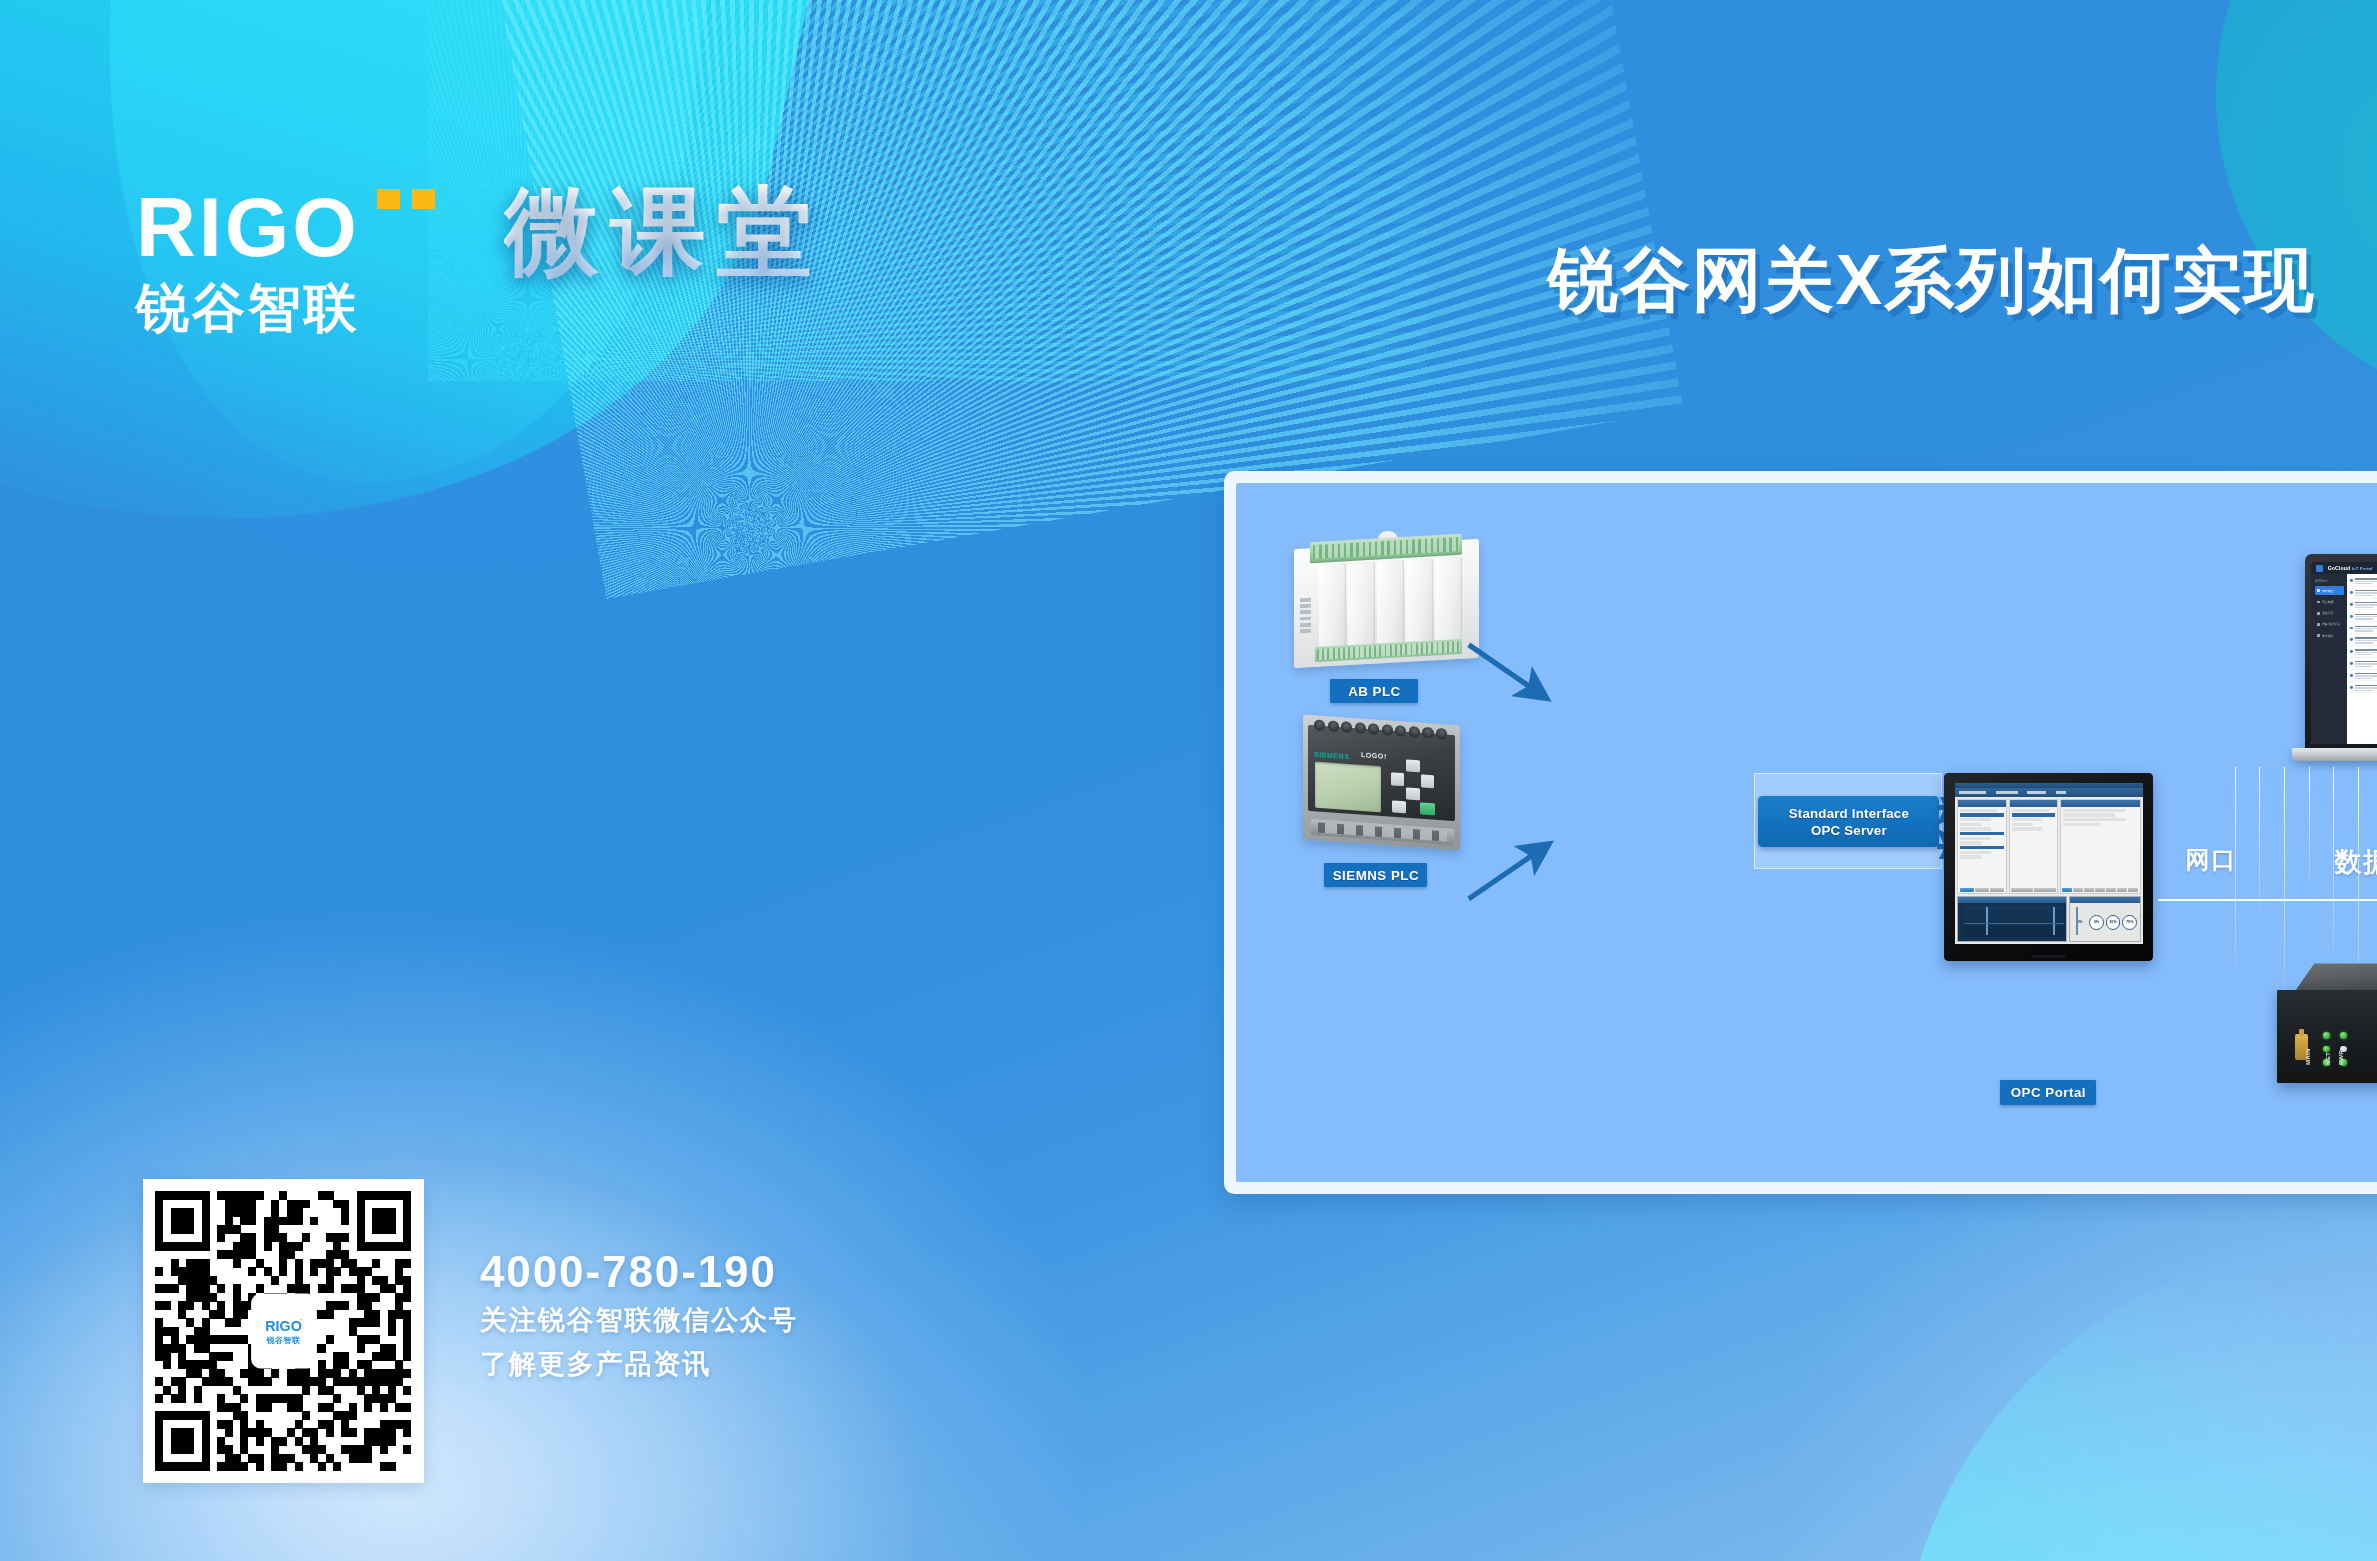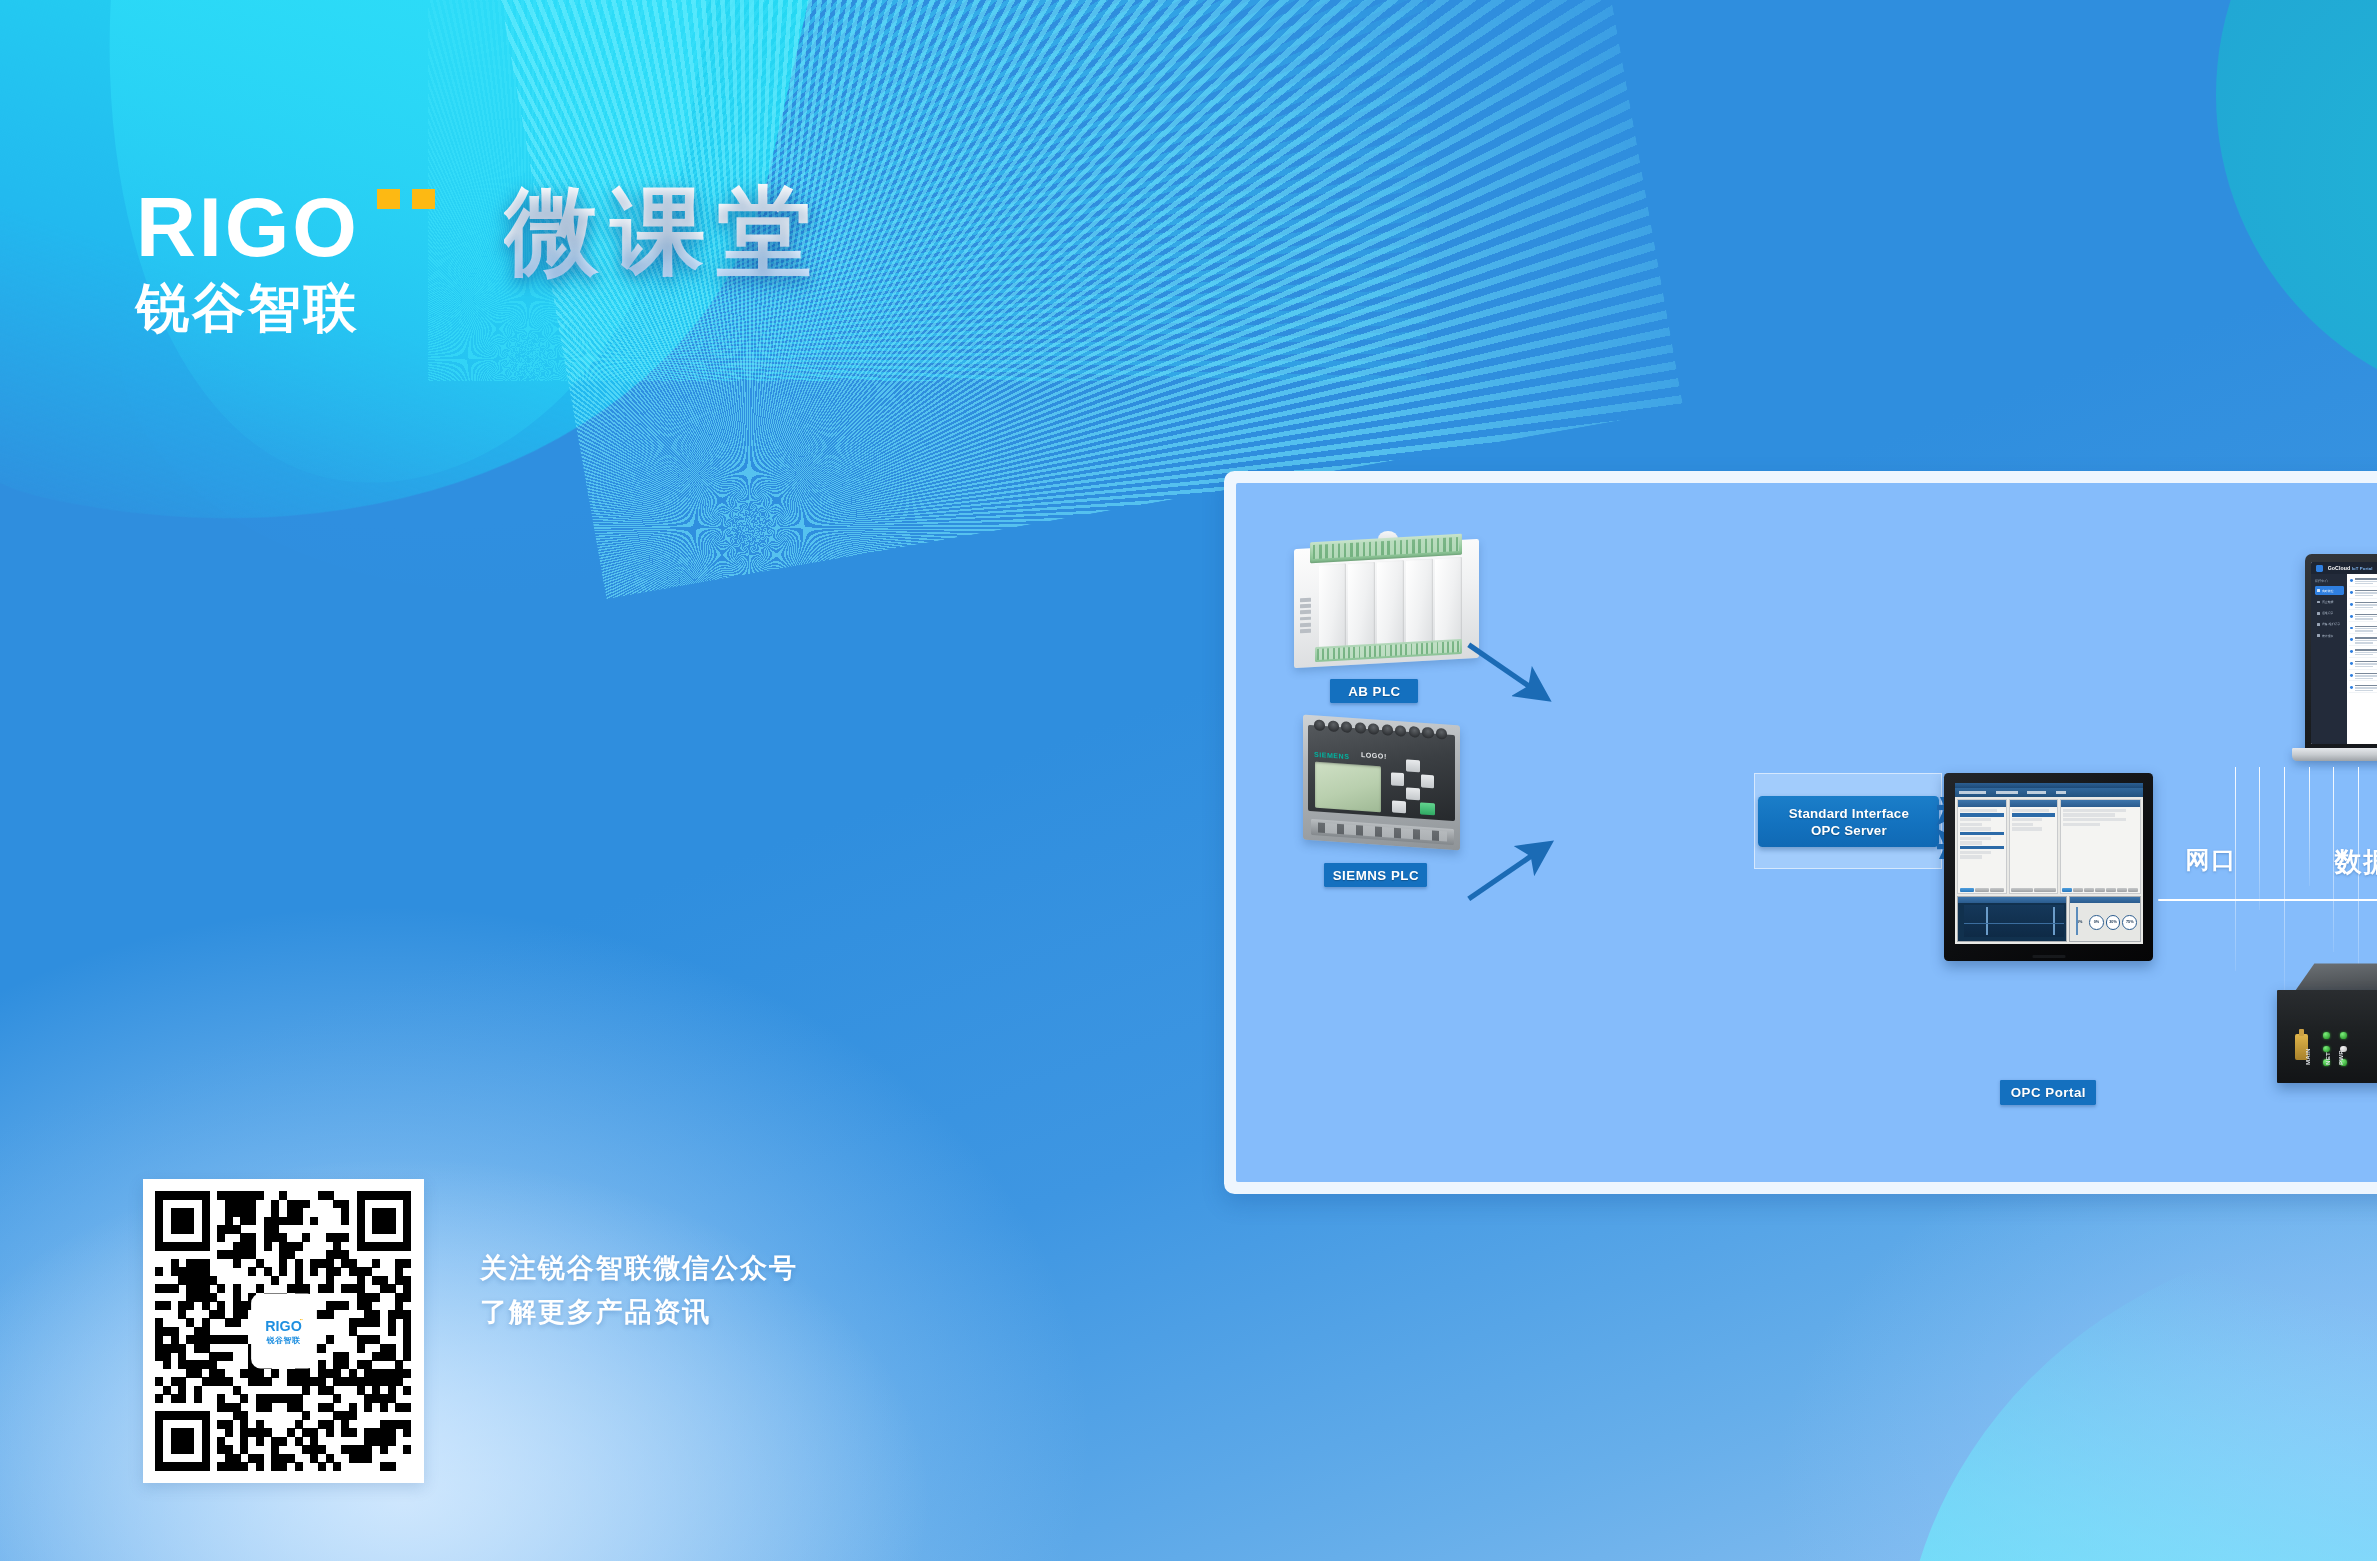--- a/index.html
+++ b/index.html
@@ -411,20 +411,21 @@
         <i></i>
         <i></i>
       </div>
   </div>
   <div class="logo-cn">锐谷智联</div>
 </div>
 
 <div class="brand-sub">微课堂</div>
 
 <div class="title-block">
+  <div class="title-line l1">锐谷网关X系列如何实现</div>
 </div>
 
 <div class="panel">
   <div class="panel-inner">
 
     <div class="dev ab-plc">
       <div class="ab-body"></div>
       <div class="ab-cap"></div>
       <div class="ab-top"></div>
       <div class="ab-slots">
@@ -1290,16 +1291,17 @@
       <div class="qr-mod" style="left: 225px; top: 271px; width: 8px; height: 8.6px;"></div>
       <div class="qr-mod" style="left: 233px; top: 271px; width: 8px; height: 8.6px;"></div>
     <div class="qr-logo">
       <div class="a"><span>RIGO</span><sup>••</sup></div>
       <div class="b">锐谷智联</div>
     </div>
   </div>
 </div>
 
 <div class="contact">
+  <div class="phone">4000-780-190</div>
   <div class="cline">关注锐谷智联微信公众号</div>
   <div class="cline">了解更多产品资讯</div>
 </div>
 
 
 </body></html>

